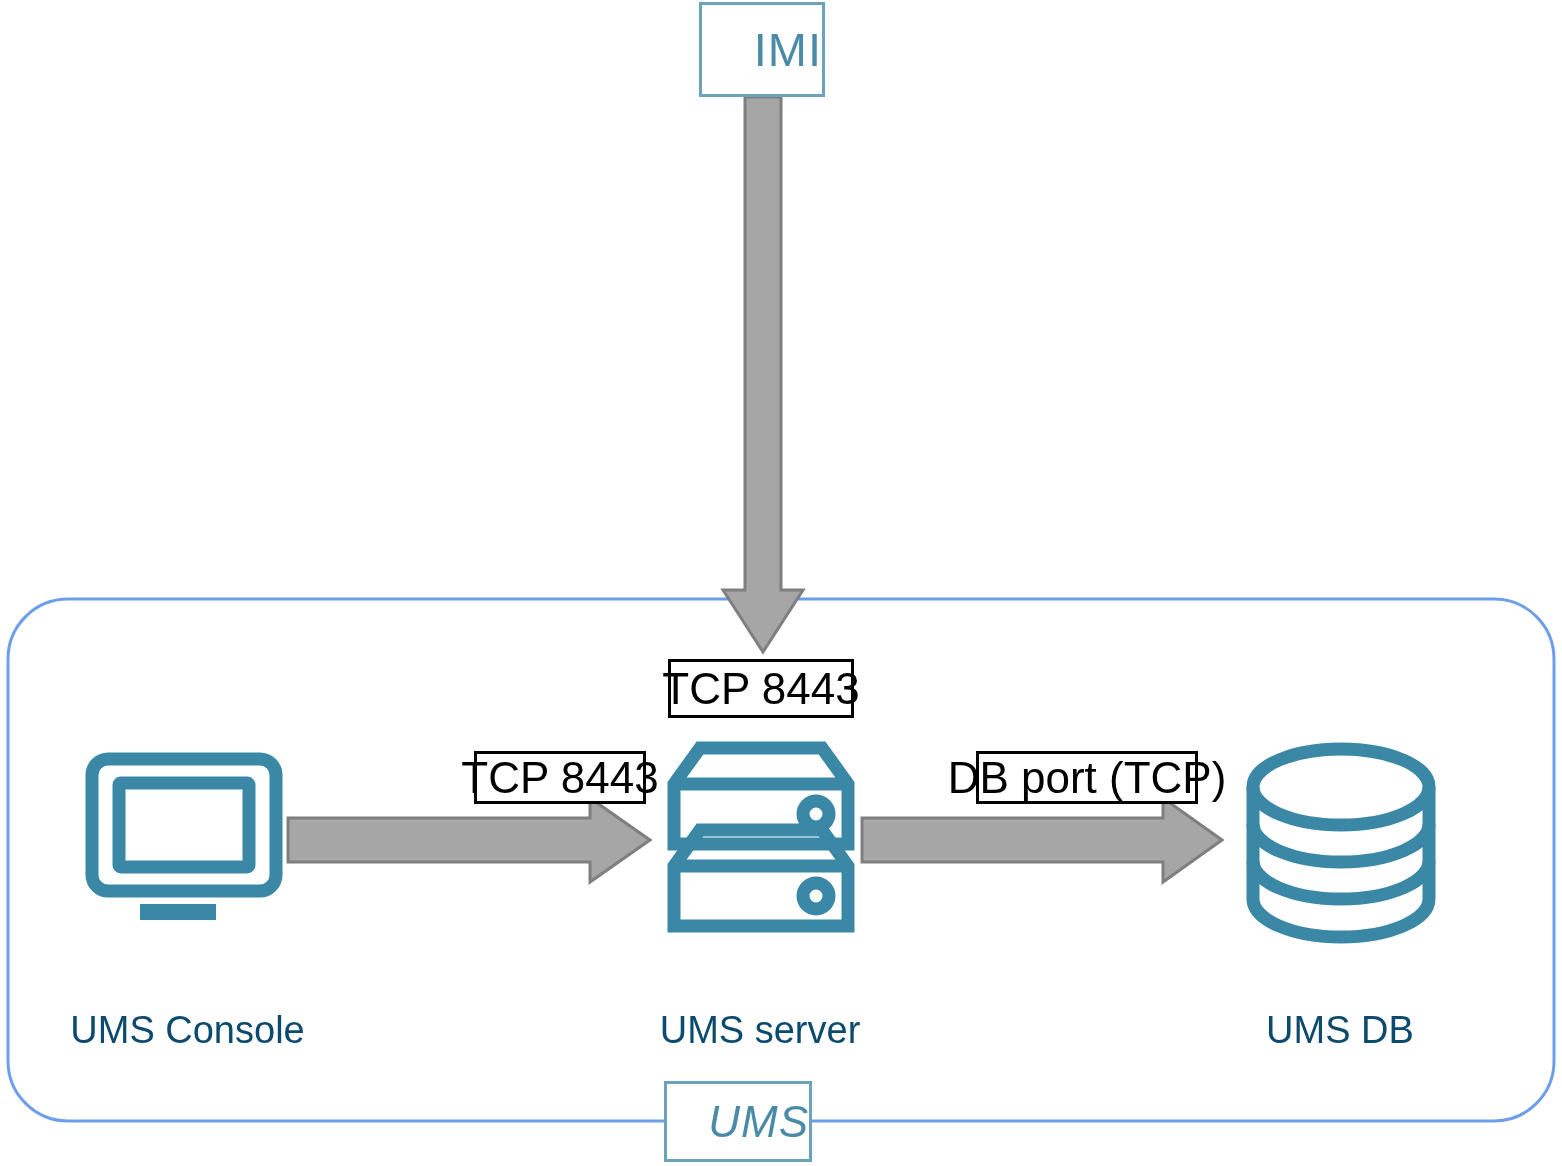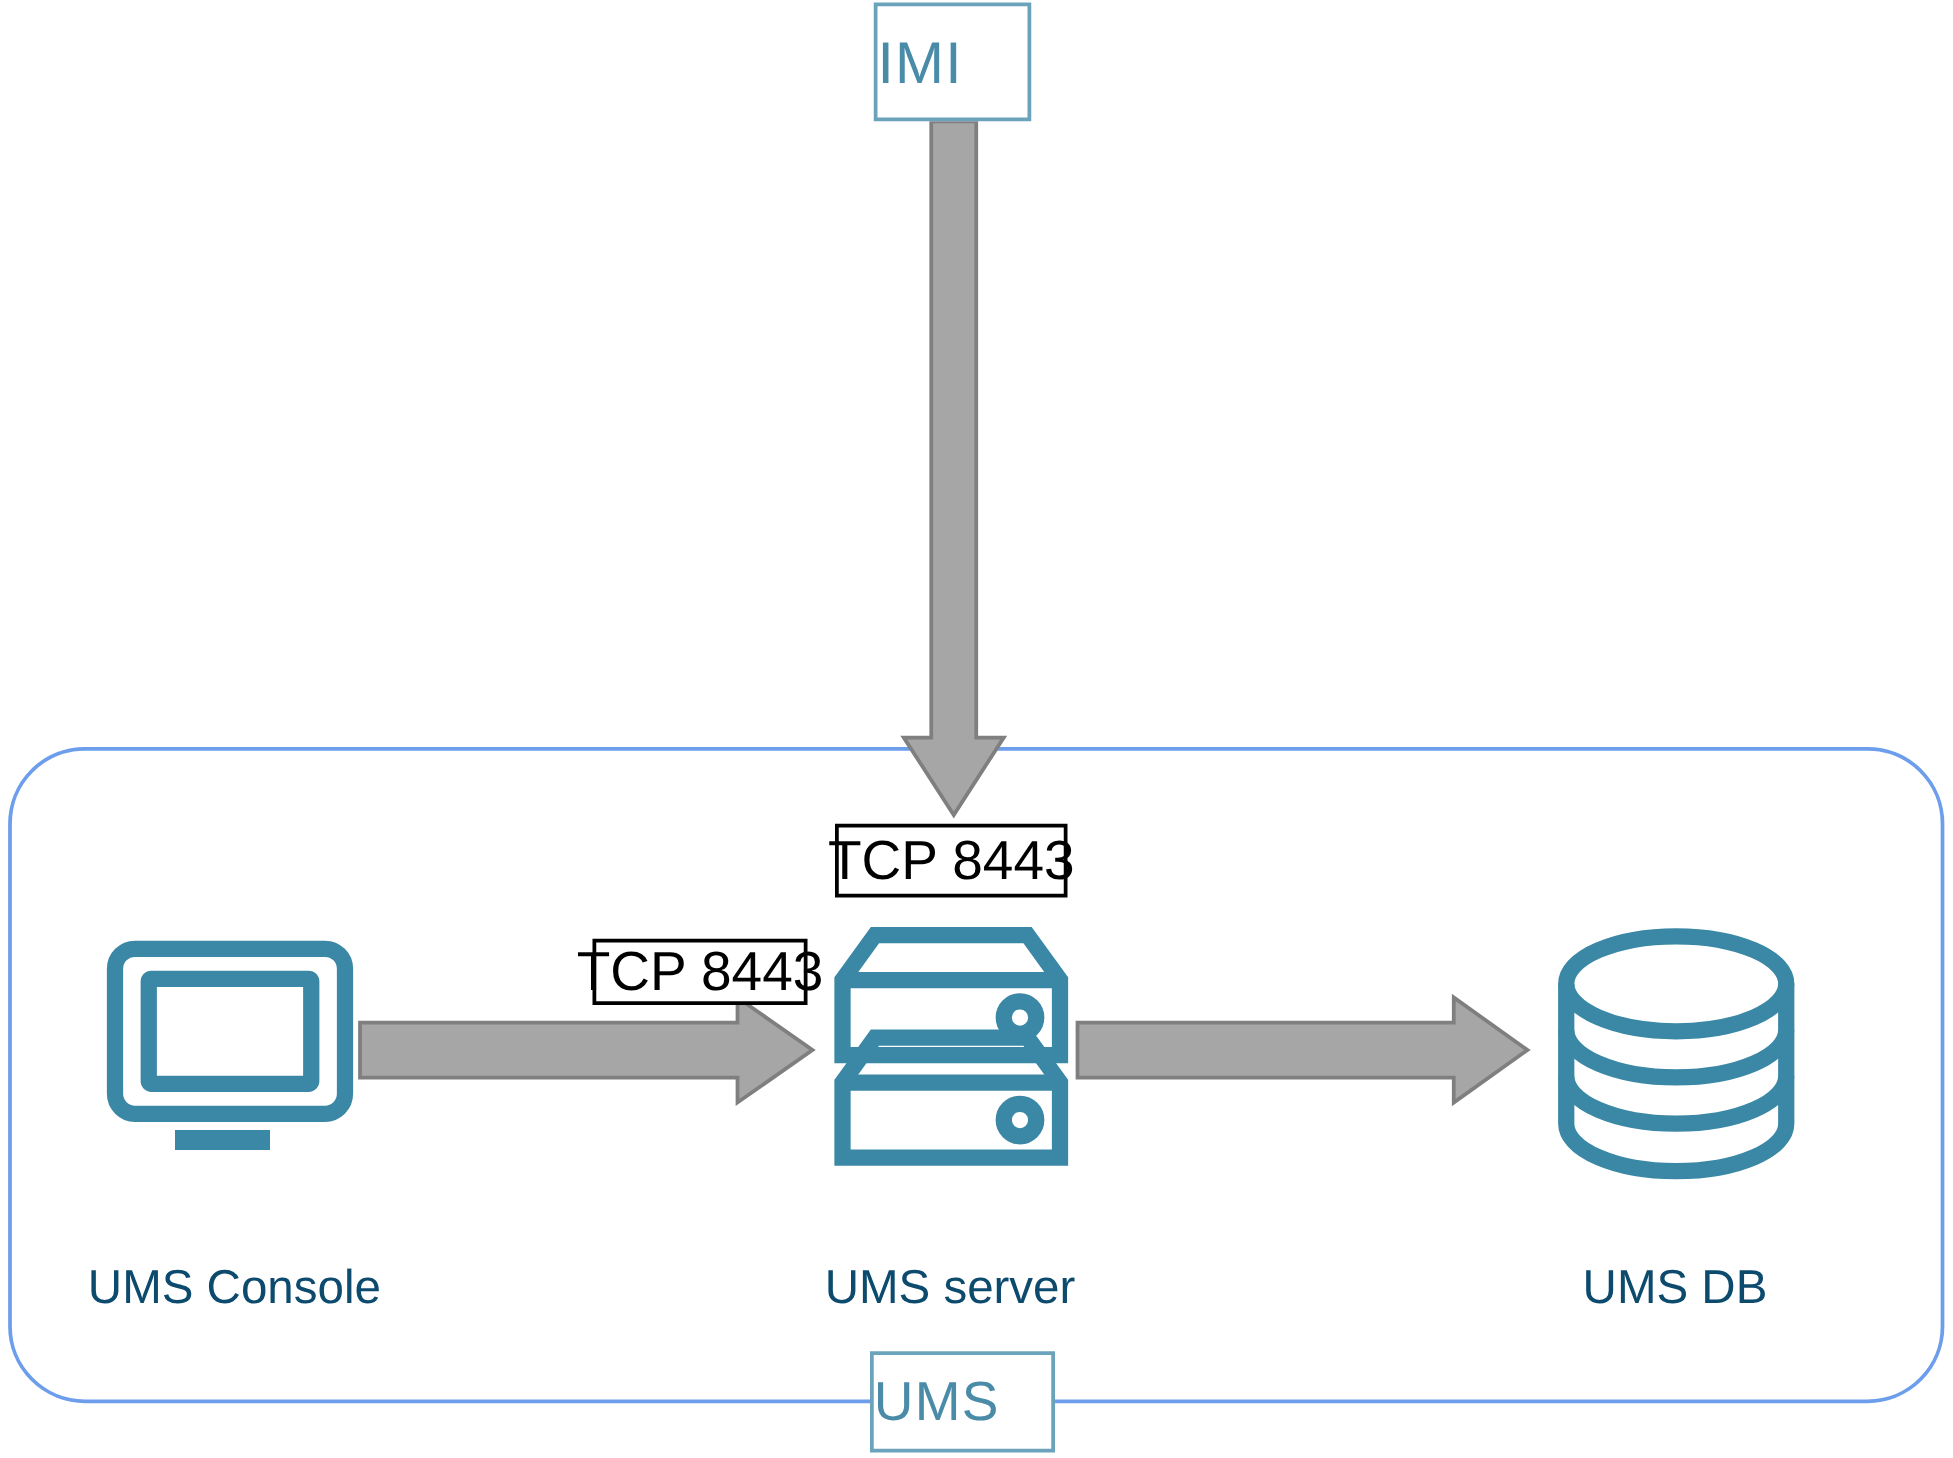--- a/index.html
+++ b/index.html
@@ -26,38 +26,39 @@
   }
 
   
   .boundary-box {
     position: absolute;
     background: #ffffff;
     border: 3px solid #6ba3bd;
     box-sizing: border-box;
     display: flex;
     align-items: center;
-    justify-content: flex-start;
+    justify-content: flex-end;
     color: #4a8ba8;
     font-weight: 400;
     letter-spacing: 1px;
   }
   #imi-box {
     left: 699px;
     top: 2px;
     width: 126px;
     height: 95px;
     font-size: 47px;
   }
   #ums-box {
-    left: 696px;
+    left: 664px;
     top: 1081px;
     width: 148px;
     height: 81px;
     font-size: 44px;
+    font-style: italic;
   }
 
   
   .port-label {
     position: absolute;
     background: #ffffff;
     border: 3px solid #000000;
     box-sizing: border-box;
     display: flex;
     align-items: center;
@@ -198,20 +199,23 @@
   </div>
 
   <div class="port-label" id="port-label-imi-server">
     <span>TCP 8443</span>
   </div>
 
   <div class="port-label" id="port-label-console-server">
     <span>TCP 8443</span>
   </div>
 
+  <div class="port-label" id="port-label-server-db">
+    <span>DB port (TCP)</span>
+  </div>
 
   <div class="node-caption" id="caption-console">UMS Console</div>
 
   <div class="node-caption" id="caption-db">UMS DB</div>
 
   <div class="node-caption" id="caption-server">UMS server</div>
 
 </div>
 
 </body></html>

